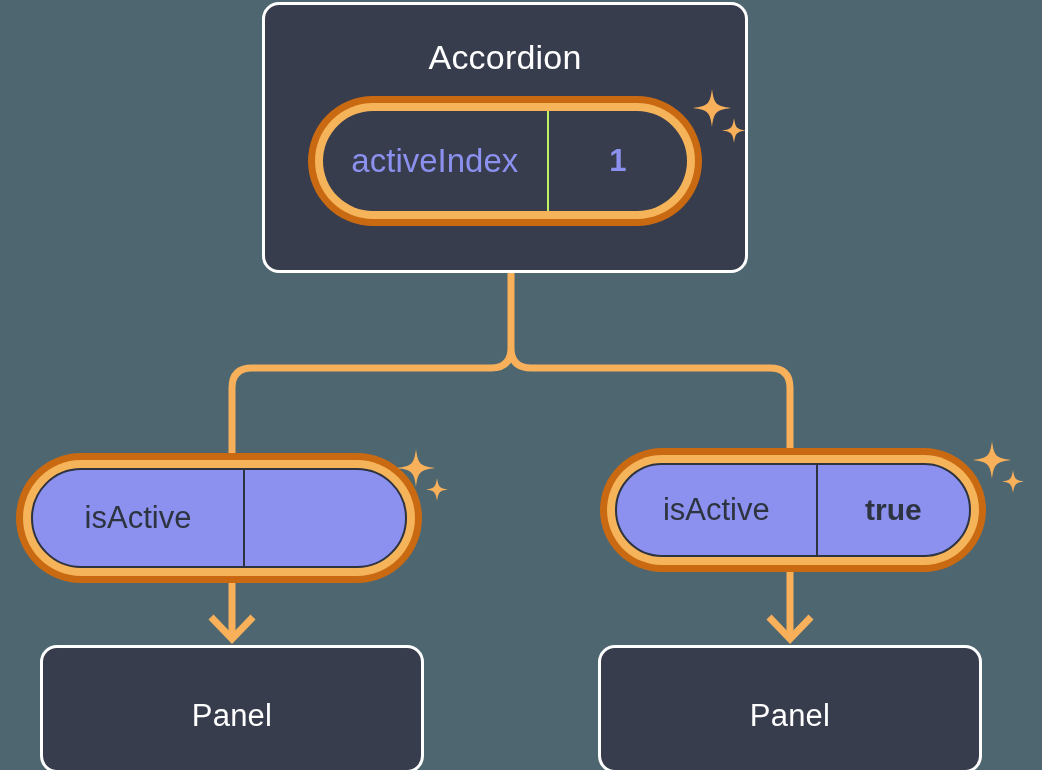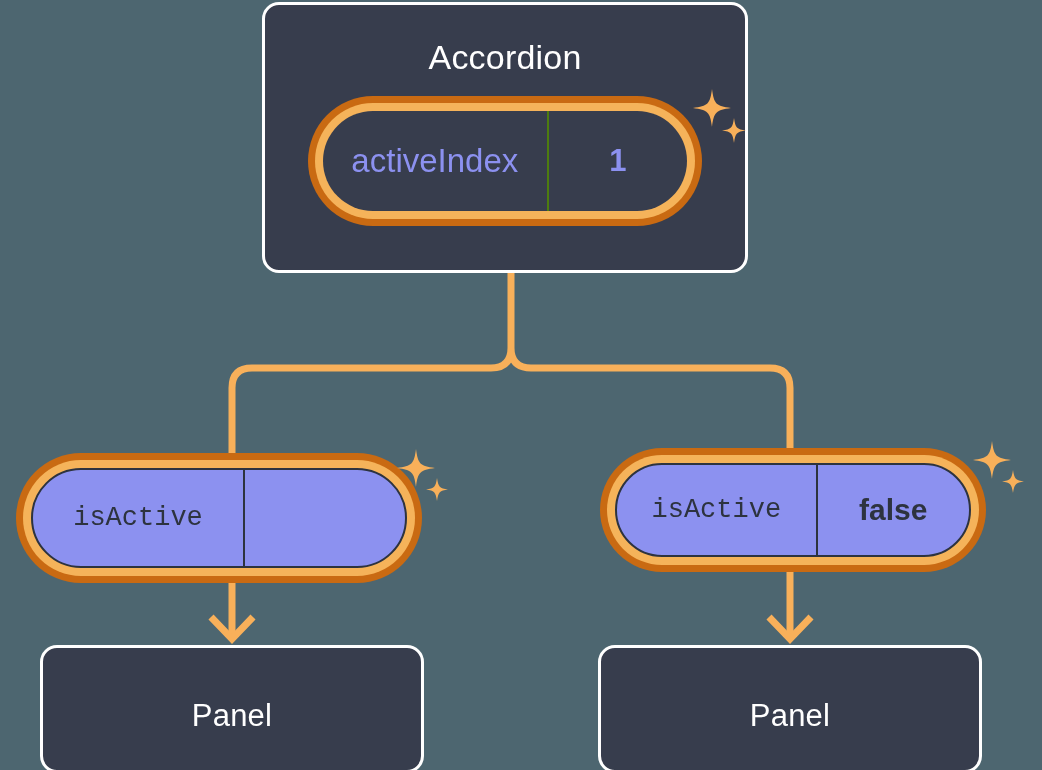--- a/index.html
+++ b/index.html
@@ -109,41 +109,40 @@
 
   
   .pill-dark .pill-inner {
     background: #373d4d;
   }
   .pill-dark .pill-key {
     flex: 0 0 62%;
     color: #8c91f0;
     font-size: 33px;
     font-weight: 400;
-    border-right: 2px solid #4d7c0f;
+    border-right: 2px solid #bef264;
   }
   .pill-dark .pill-val {
     flex: 1 1 auto;
     color: #8c91f0;
     font-size: 31px;
     font-weight: 700;
   }
 
   
   .pill-purple .pill-inner {
     background: #8c91f0;
     border: 2px solid #2d333f;
   }
   .pill-purple .pill-key {
     flex: 0 0 57%;
     color: #2d333f;
-    font-size: 27px;
+    font-size: 31px;
     font-weight: 400;
     border-right: 2px solid #2d333f;
-    font-family: Liberation Mono, monospace;
   }
   .pill-purple .pill-val {
     flex: 1 1 auto;
     color: #2d333f;
     font-size: 30px;
     font-weight: 700;
   }
 
   #pill-active-index {
     left: 308px;
@@ -233,21 +232,21 @@
   </div>
 
   <div class="card panel-card" id="panel-left-card">
     <div class="card-title">Panel</div>
   </div>
 
   <div class="pill-outer pill-purple" id="pill-is-active-true">
     <div class="pill-mid">
       <div class="pill-inner">
         <div class="pill-key">isActive</div>
-        <div class="pill-val">false</div>
+        <div class="pill-val">true</div>
       </div>
     </div>
   </div>
 
   <div class="sparkle" style="left:968px; top:434px;">
     <svg width="70" height="70" viewBox="0 0 70 70">
       <path d="M24 7 C26 22 28 24 43 26 C28 28 26 30 24 45 C22 30 20 28 5 26 C20 24 22 22 24 7 Z" fill="#f8b05a"></path>
       <path d="M45 36 C46.4 45 47.6 46.2 56 47.5 C47.6 48.8 46.4 50 45 59 C43.6 50 42.4 48.8 34 47.5 C42.4 46.2 43.6 45 45 36 Z" fill="#f8b05a"></path>
     </svg>
   </div>

